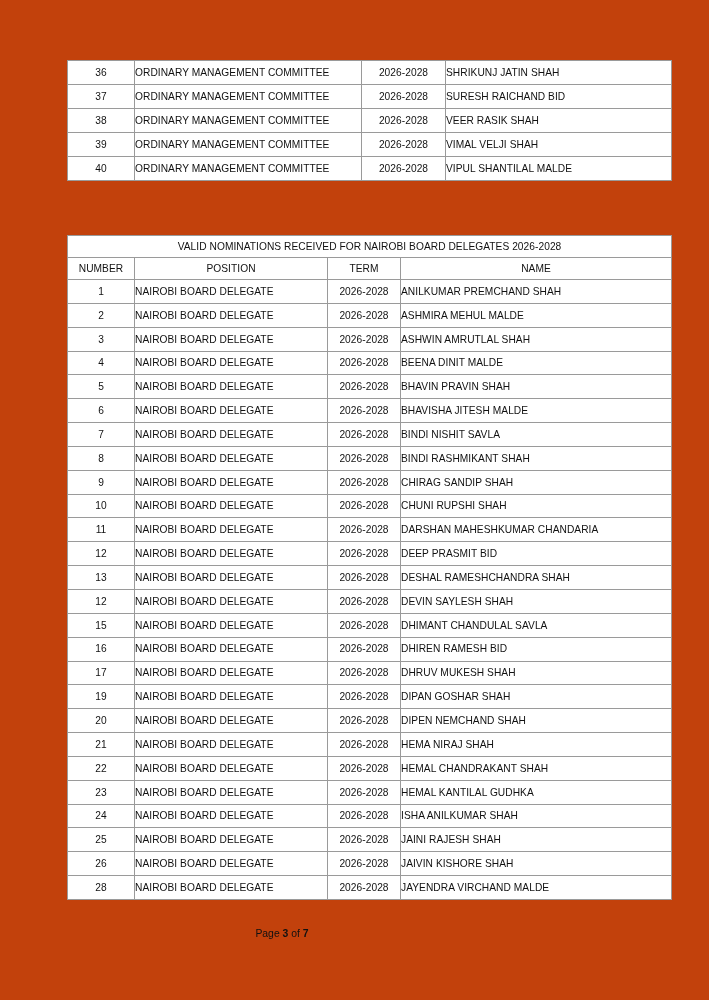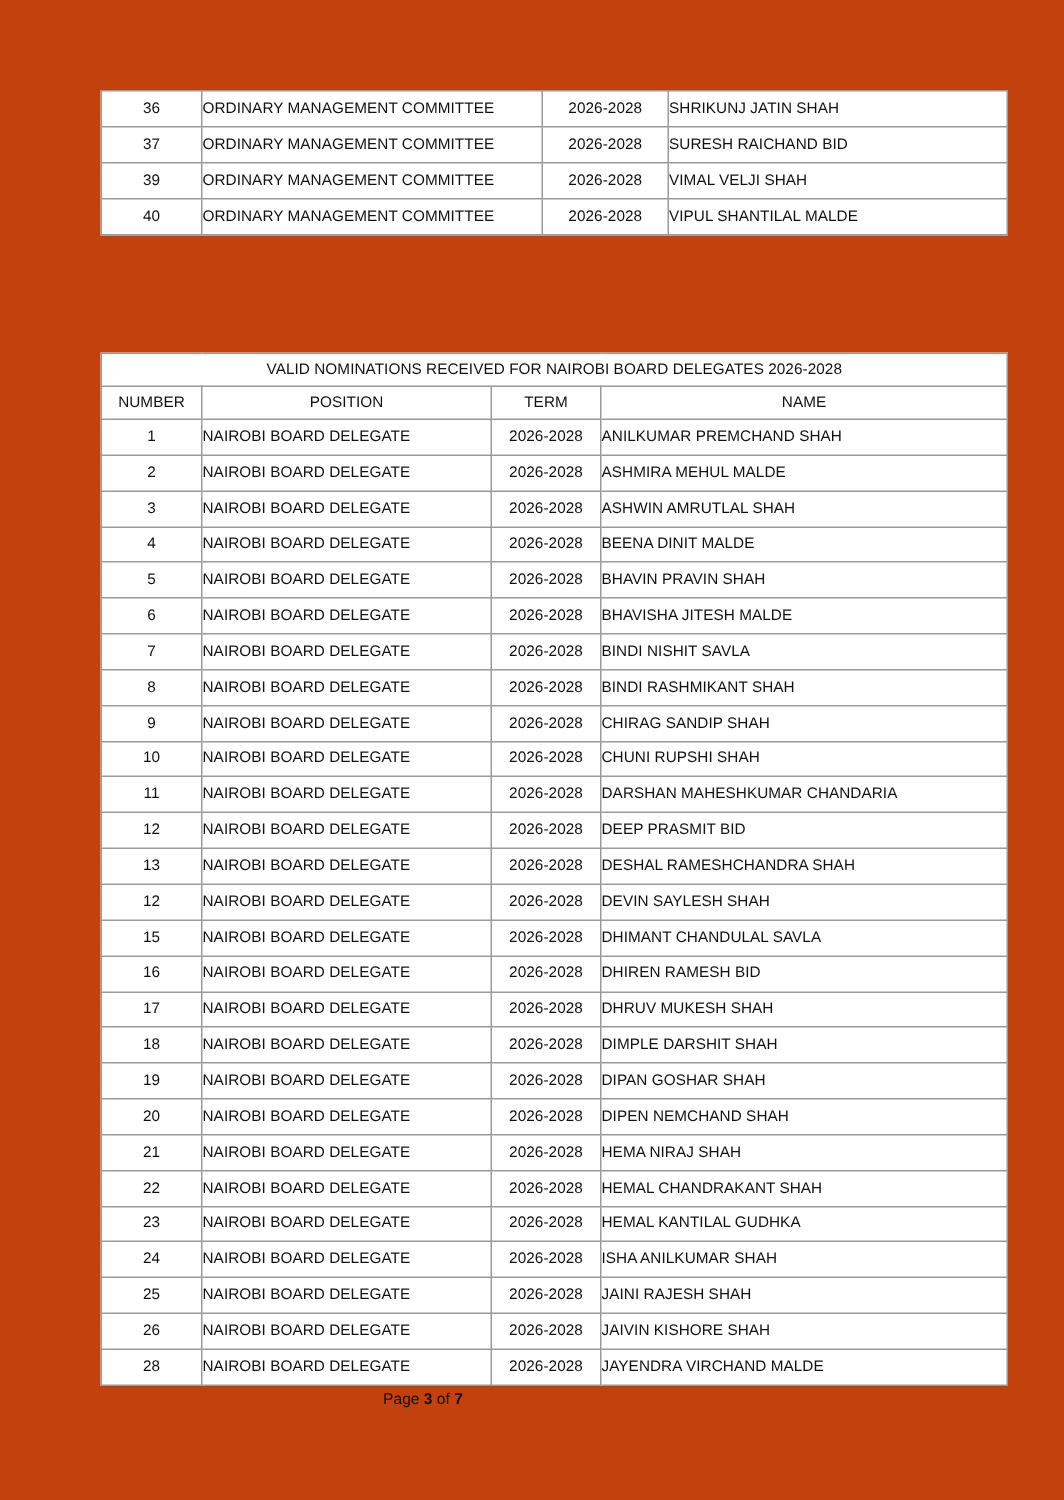--- a/index.html
+++ b/index.html
@@ -109,20 +109,26 @@
           <td class="c-num">36</td>
           <td class="c-pos">ORDINARY MANAGEMENT COMMITTEE</td>
           <td class="c-term">2026-2028</td>
           <td class="c-name">SHRIKUNJ JATIN SHAH</td>
         </tr>
         <tr>
           <td class="c-num">37</td>
           <td class="c-pos">ORDINARY MANAGEMENT COMMITTEE</td>
           <td class="c-term">2026-2028</td>
           <td class="c-name">SURESH RAICHAND BID</td>
+        </tr>
+        <tr>
+          <td class="c-num">38</td>
+          <td class="c-pos">ORDINARY MANAGEMENT COMMITTEE</td>
+          <td class="c-term">2026-2028</td>
+          <td class="c-name">VEER RASIK SHAH</td>
         </tr>
         <tr>
           <td class="c-num">39</td>
           <td class="c-pos">ORDINARY MANAGEMENT COMMITTEE</td>
           <td class="c-term">2026-2028</td>
           <td class="c-name">VIMAL VELJI SHAH</td>
         </tr>
         <tr>
           <td class="c-num">40</td>
           <td class="c-pos">ORDINARY MANAGEMENT COMMITTEE</td>
@@ -247,26 +253,20 @@
           <td class="c-term">2026-2028</td>
           <td class="c-name">DHIREN RAMESH BID</td>
         </tr>
         <tr>
           <td class="c-num">17</td>
           <td class="c-pos">NAIROBI BOARD DELEGATE</td>
           <td class="c-term">2026-2028</td>
           <td class="c-name">DHRUV MUKESH SHAH</td>
         </tr>
         <tr>
-          <td class="c-num">18</td>
-          <td class="c-pos">NAIROBI BOARD DELEGATE</td>
-          <td class="c-term">2026-2028</td>
-          <td class="c-name">DIMPLE DARSHIT SHAH</td>
-        </tr>
-        <tr>
           <td class="c-num">19</td>
           <td class="c-pos">NAIROBI BOARD DELEGATE</td>
           <td class="c-term">2026-2028</td>
           <td class="c-name">DIPAN GOSHAR SHAH</td>
         </tr>
         <tr>
           <td class="c-num">20</td>
           <td class="c-pos">NAIROBI BOARD DELEGATE</td>
           <td class="c-term">2026-2028</td>
           <td class="c-name">DIPEN NEMCHAND SHAH</td>

